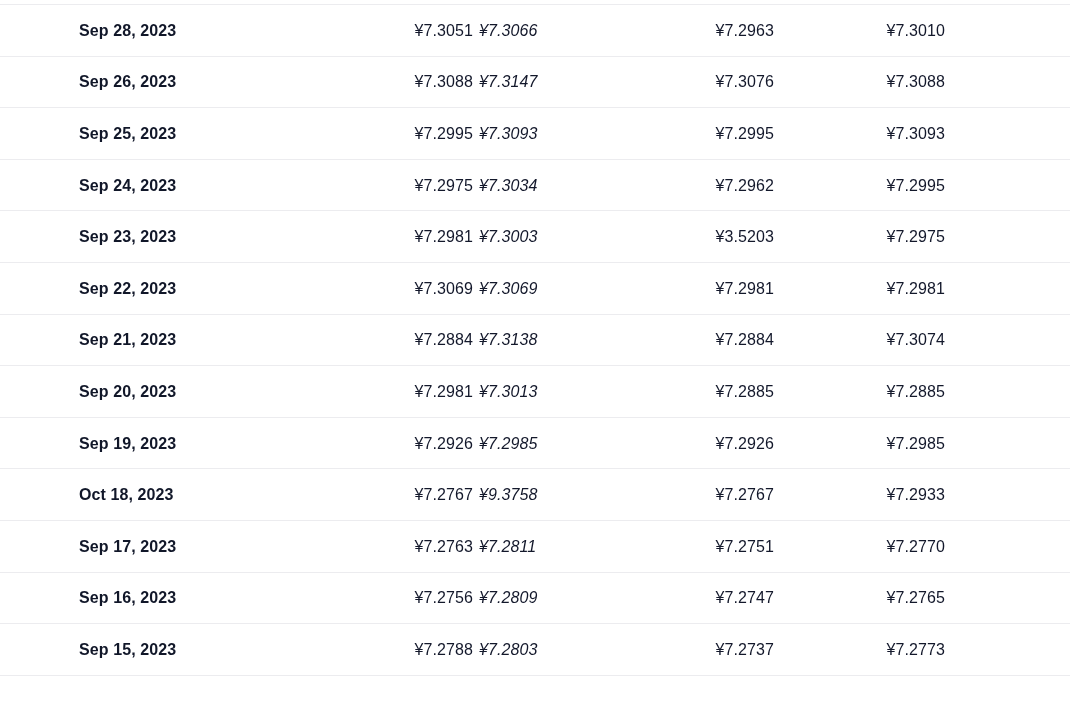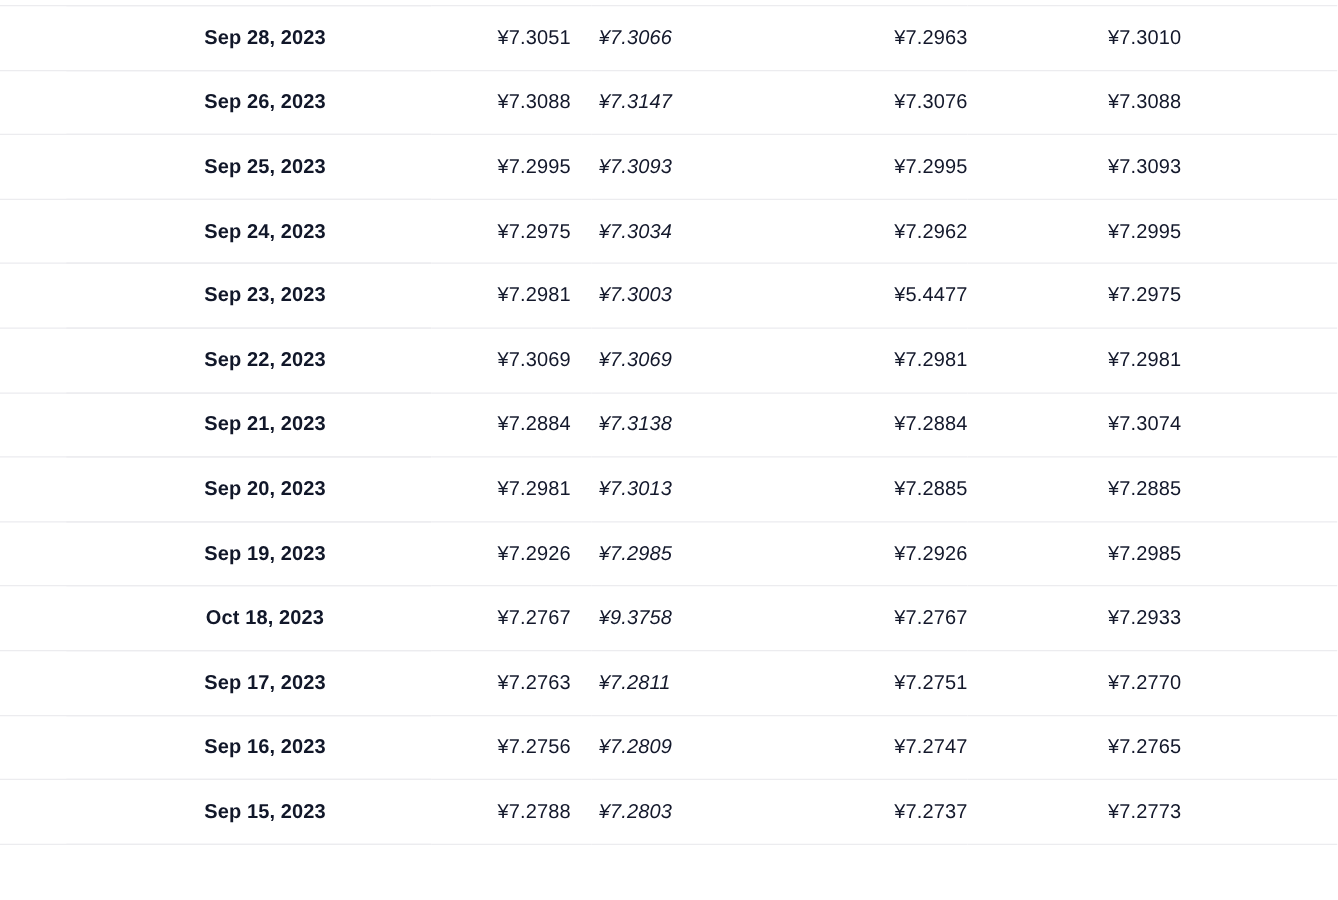--- a/index.html
+++ b/index.html
@@ -65,34 +65,33 @@
     border-bottom-color: transparent;
     position: relative;
   }
   td.cell-date .date-text {
     display: block;
     padding-left: 79px;
     font-weight: bold;
     font-size: 16px;
     color: #111729;
     letter-spacing: 0.1px;
-    text-align: center;
   }
   
   td.cell-date::after {
     content: "";
     position: absolute;
     left: 53px;
     right: 0;
     bottom: -1px;
     height: 1px;
     background: #ececef;
   }
 
-  td.cell-open  { text-align: left; }
+  td.cell-open  { text-align: right; }
   td.cell-open  .val { display: block; padding-left: 53px; }
 
   td.cell-high  { text-align: left; font-style: italic; }
   td.cell-high  .val { display: block; padding-left: 6px; }
 
   td.cell-low   { text-align: right; }
   td.cell-low   .val { display: block; padding-right: 0px; }
 
   td.cell-close { text-align: left; }
   td.cell-close .val { display: block; padding-left: 76px; }
@@ -208,21 +207,21 @@
             <td class="cell-date">
               <span class="date-text">Sep 23, 2023</span>
             </td>
             <td class="cell-open">
               <span class="val">¥7.2981</span>
             </td>
             <td class="cell-high">
               <span class="val">¥7.3003</span>
             </td>
             <td class="cell-low">
-              <span class="val">¥5.4477</span>
+              <span class="val">¥3.5203</span>
             </td>
             <td class="cell-close">
               <span class="val">¥7.2975</span>
             </td>
           </tr>
           <tr>
             <td class="cell-date">
               <span class="date-text">Sep 22, 2023</span>
             </td>
             <td class="cell-open">

